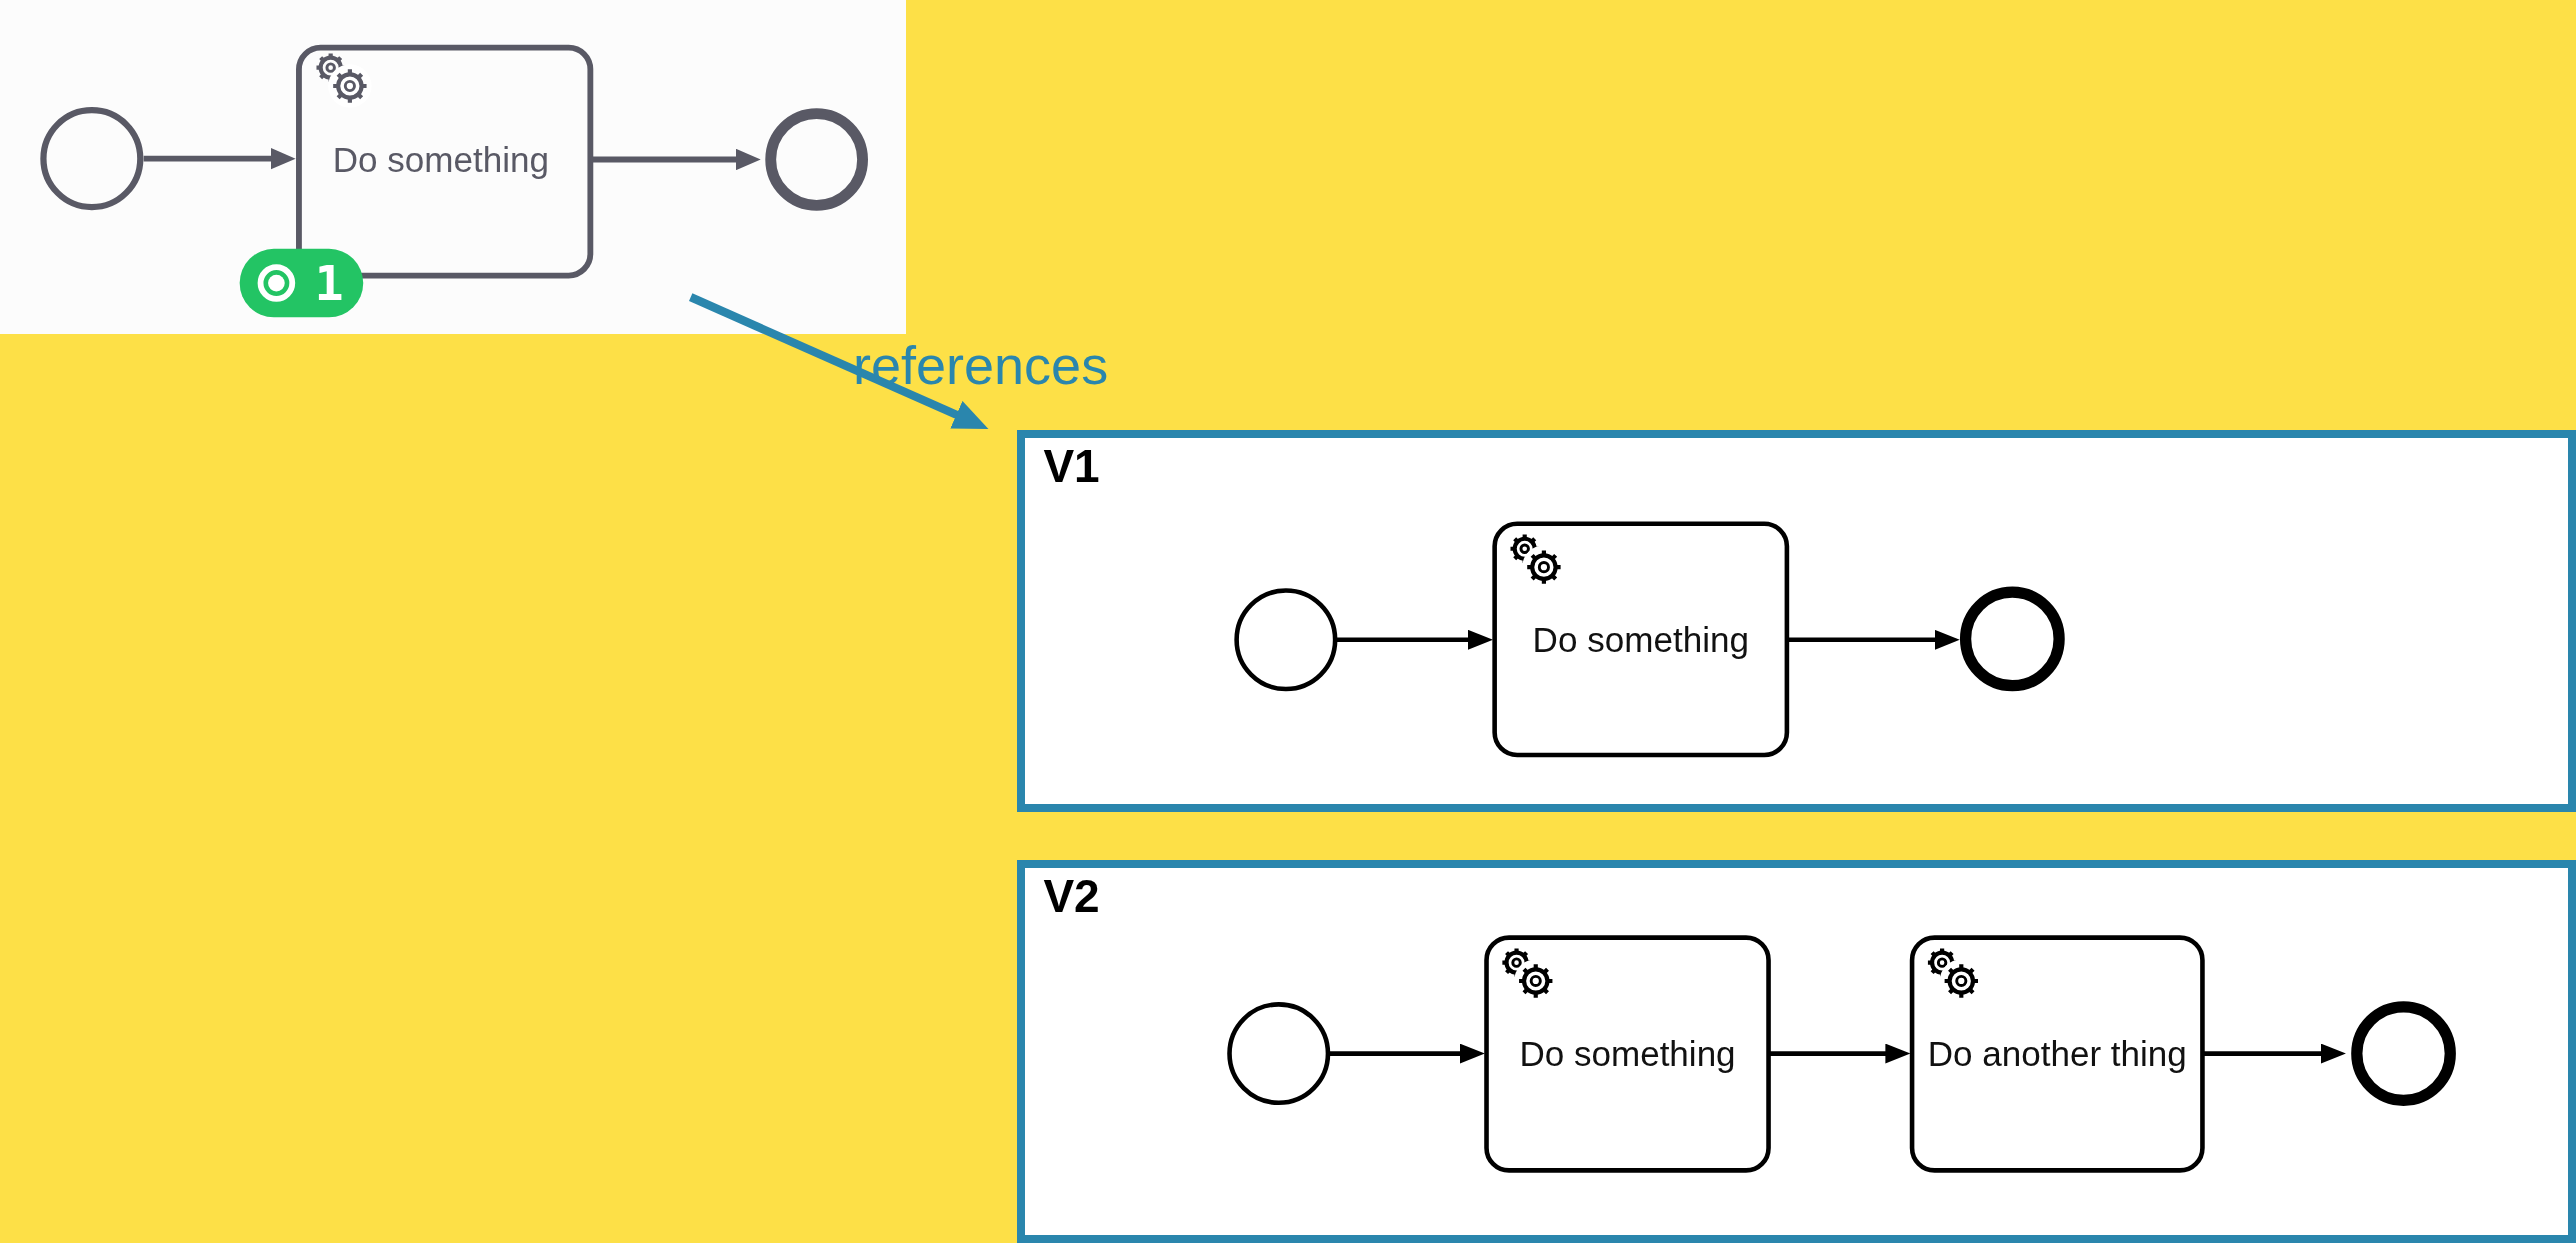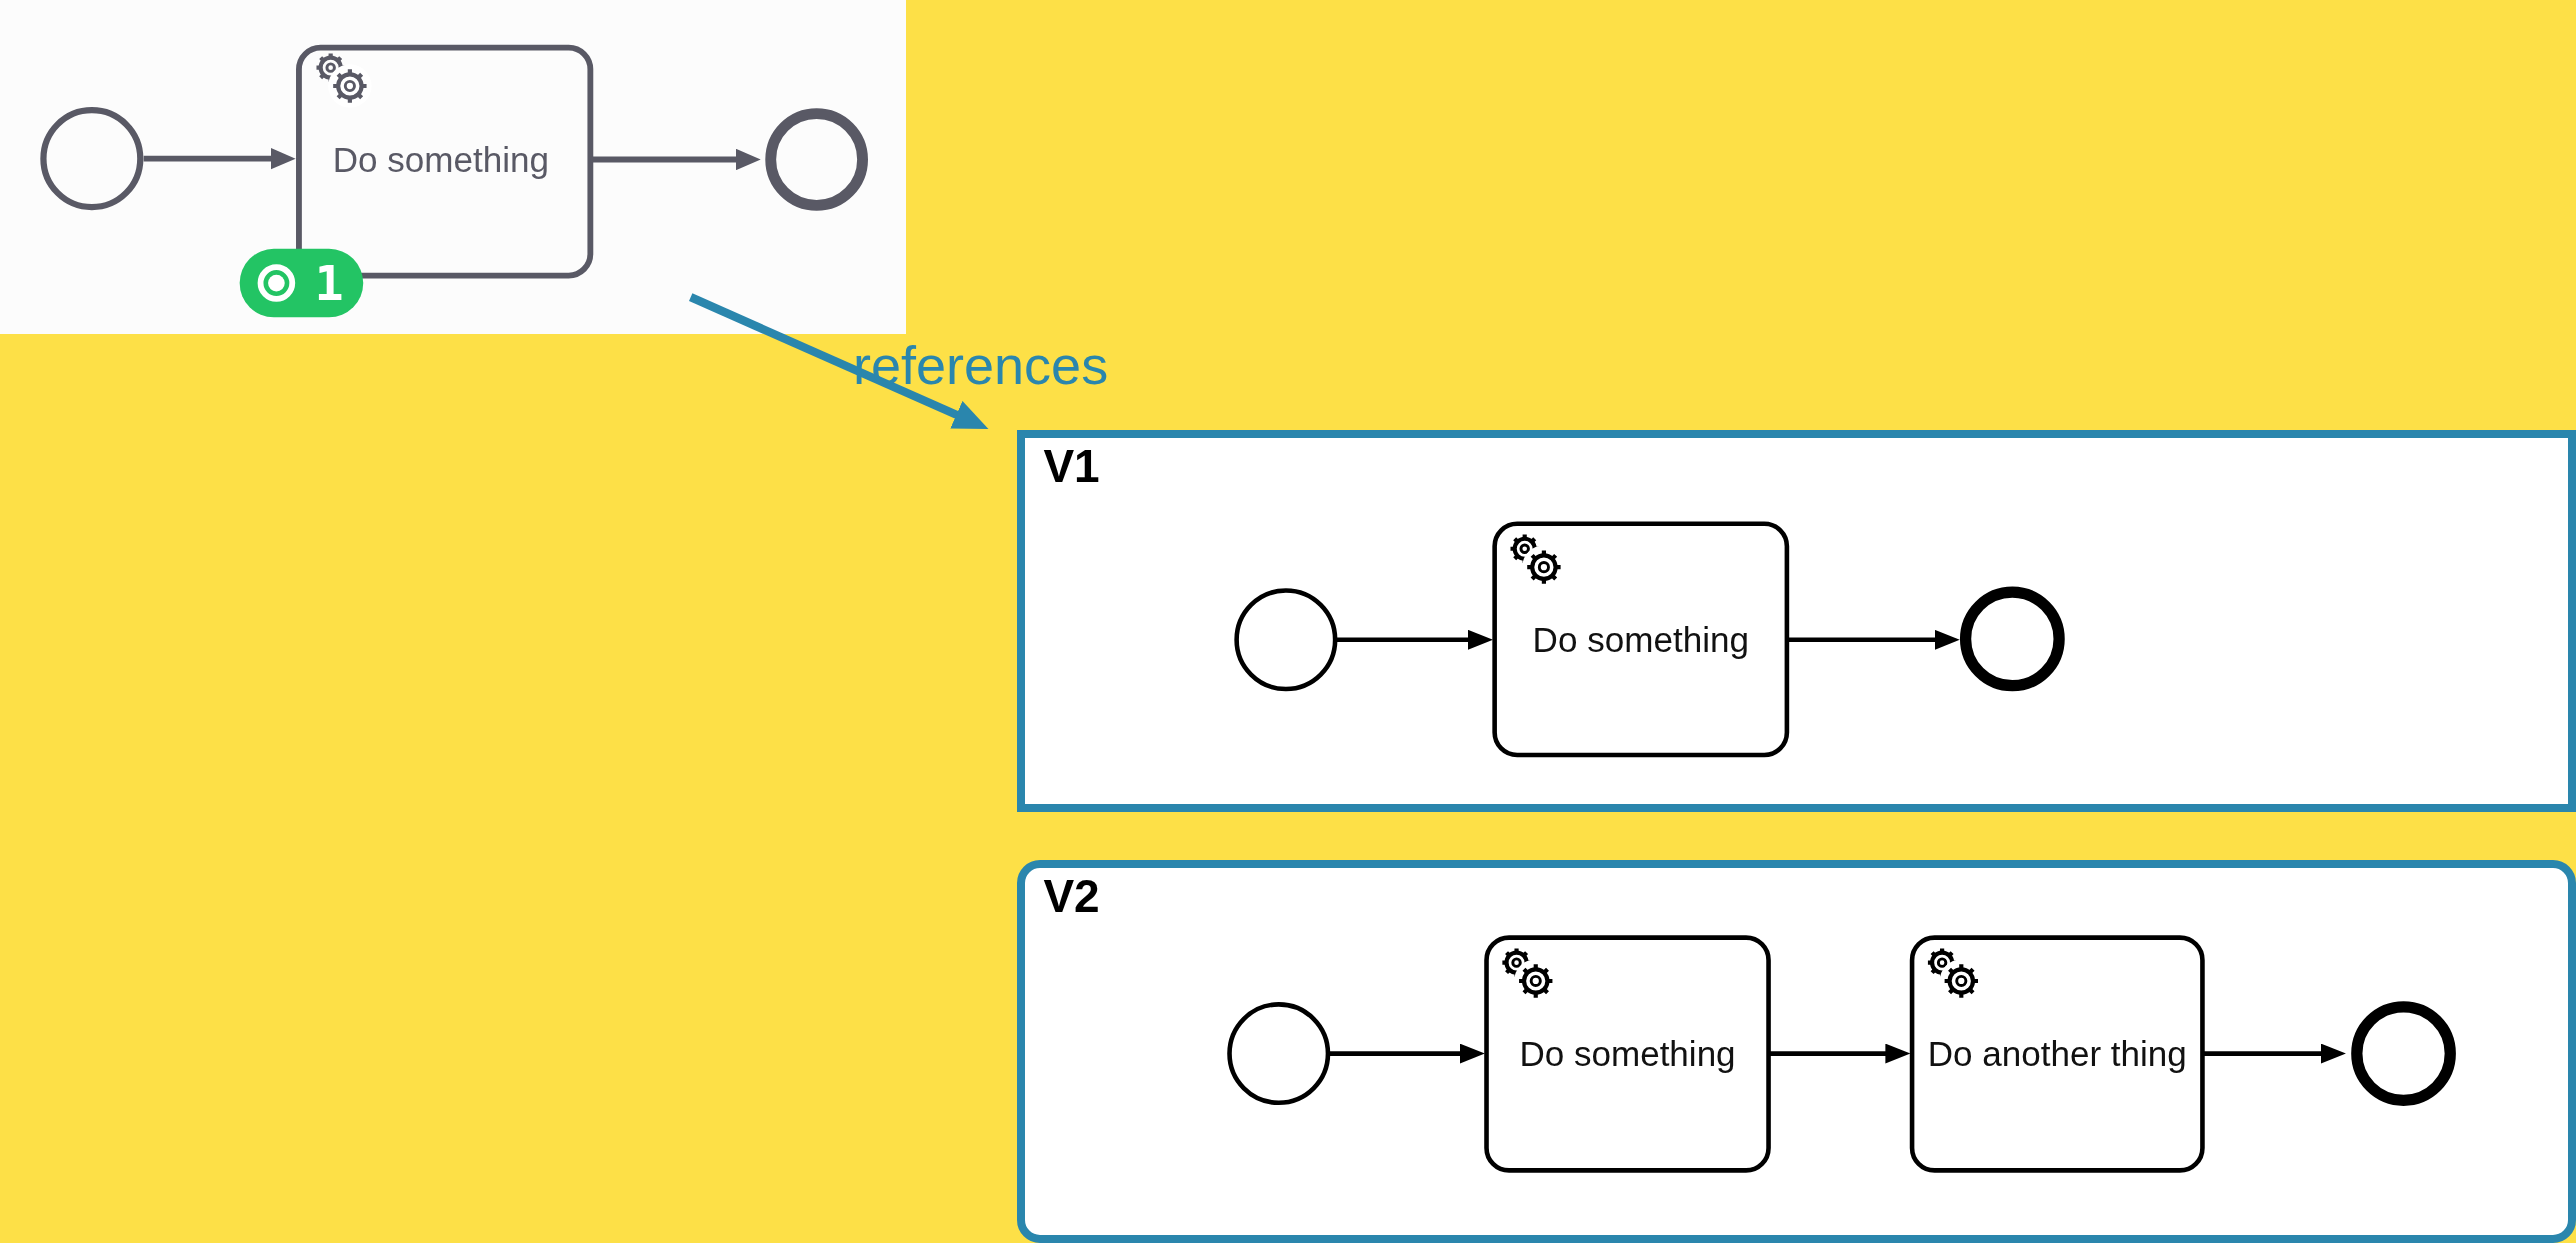--- a/index.html
+++ b/index.html
@@ -7,21 +7,21 @@
           font-family:"Liberation Sans",sans-serif;}
   .abs{position:absolute;}
   
   #source-panel{left:0;top:0;width:906px;height:334px;background:#FCFCFC;}
   
   #arrow-overlay{left:0;top:0;width:2576px;height:1243px;pointer-events:none;}
   #references-label{left:853px;top:292px;font-size:54px;line-height:1;color:#2A86AD;margin-top:46px;}
   
   .version-box{left:1017px;width:1559px;background:#FFFFFF;border:8.4px solid #2A86AD;box-sizing:border-box;}
   #v1-box{top:430px;height:382px;}
-  #v2-box{top:860px;height:383px;border-radius:23px;}
+  #v2-box{top:860px;height:383px;}
   .version-label{position:absolute;left:18.4px;top:5px;font-size:46px;font-weight:bold;color:#000;line-height:1;}
   .version-box > svg{position:absolute;left:-8.4px;top:-8.4px;}
   
   text.task-label{font-family:"Liberation Sans",sans-serif;font-size:42px;text-anchor:middle;}
   text.badge-num{font-family:"DejaVu Sans Mono",monospace;font-size:58px;font-weight:bold;
                  fill:#FFFFFF;text-anchor:middle;}
   .gray-ink{color:#595965;}
   .black-ink{color:#000000;}
 </style>
 </head>

